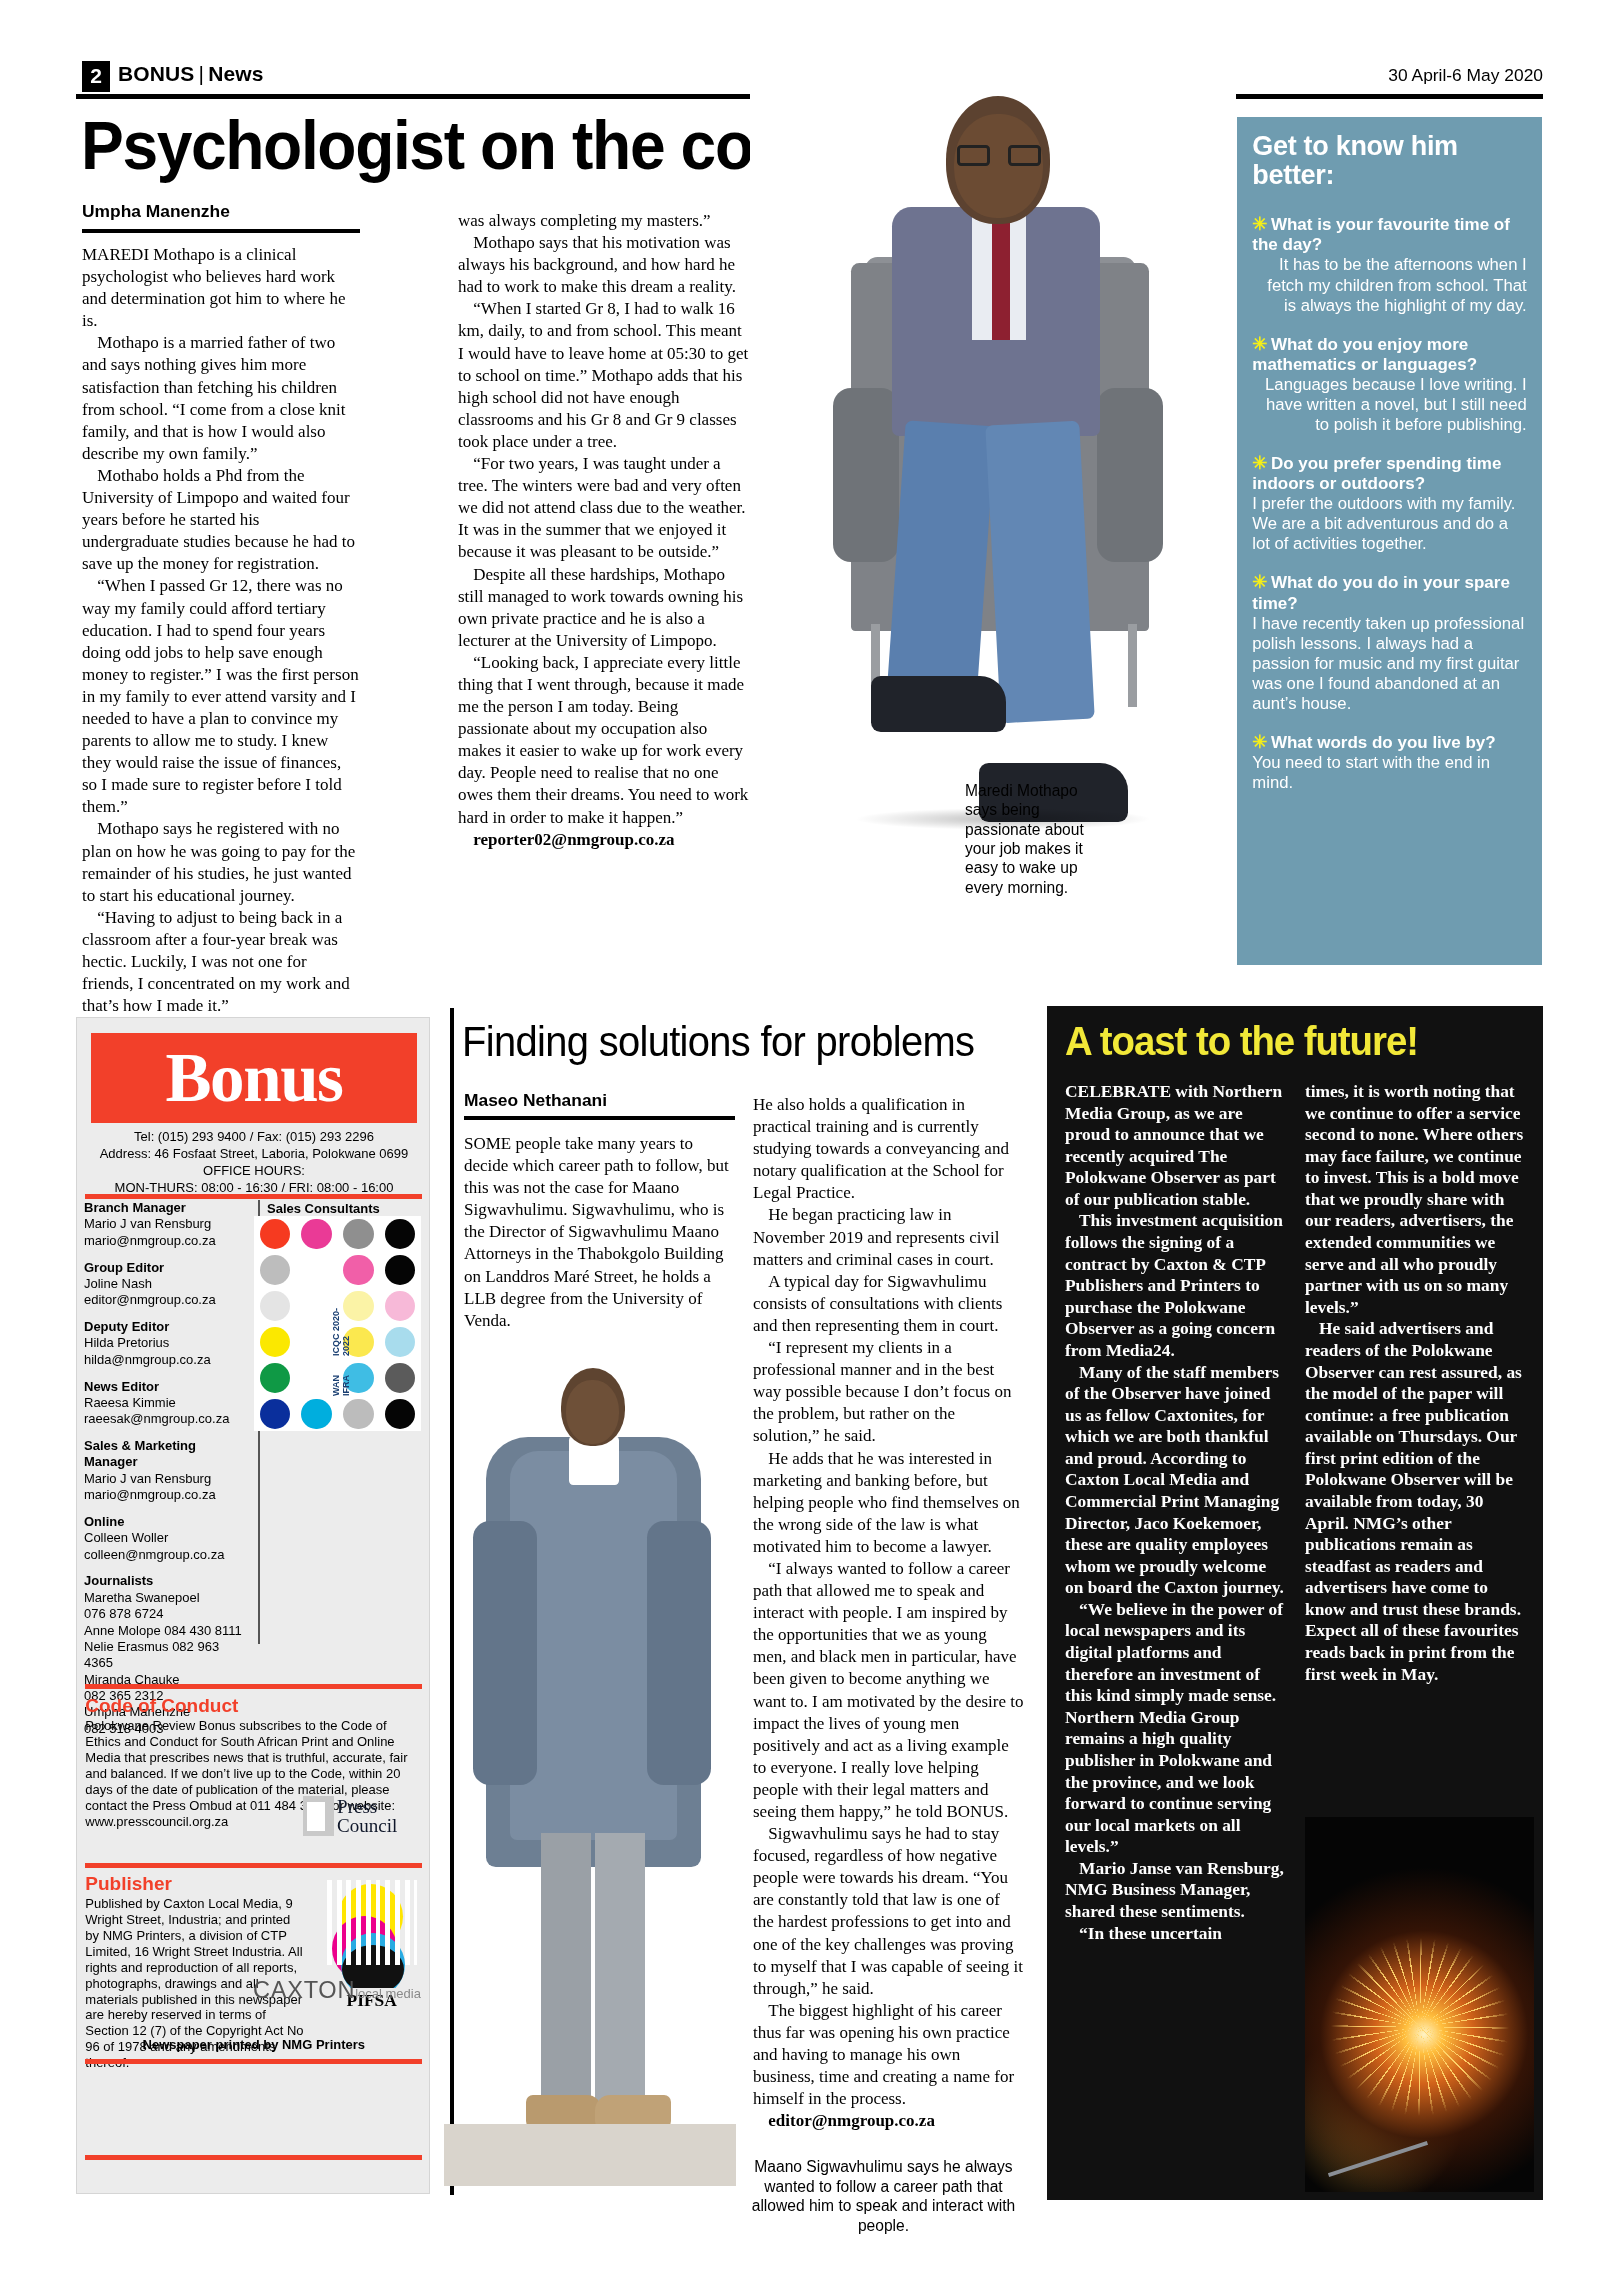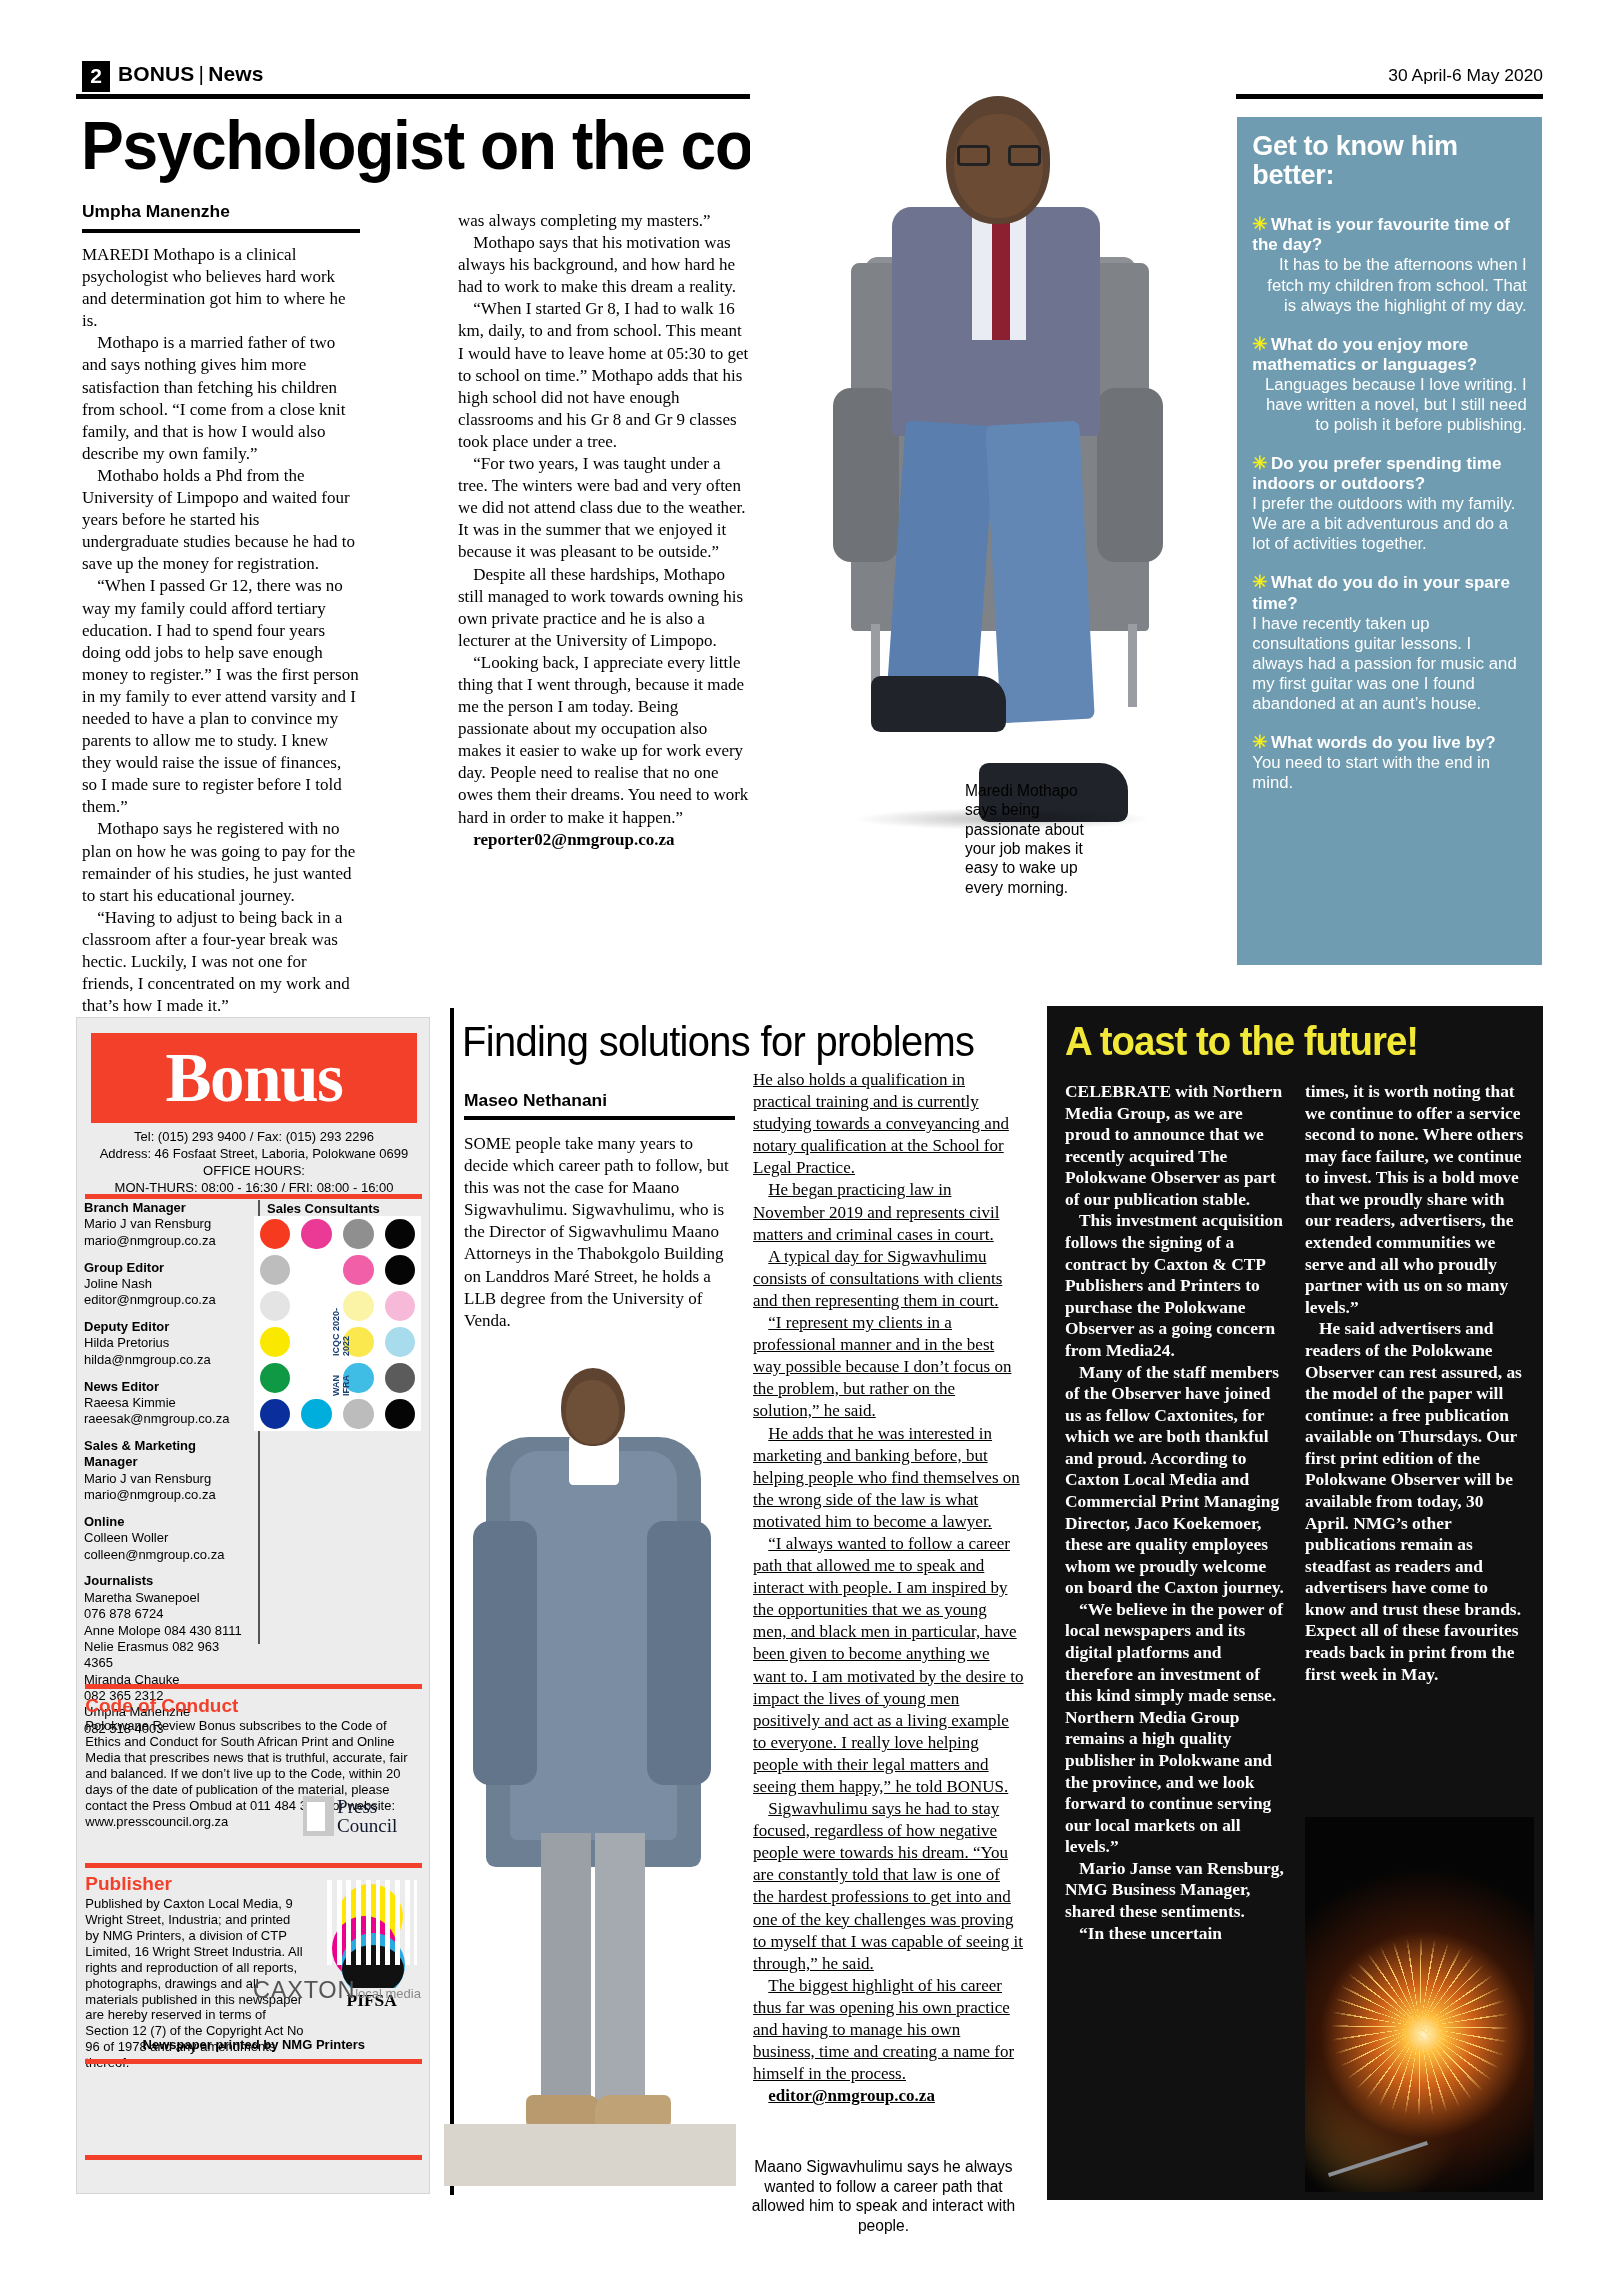--- a/index.html
+++ b/index.html
@@ -177,21 +177,21 @@
   .artB-rule { position:absolute; left:450px; top:1008px; width:3.5px; height:1187px; background:#000;}
   .headline2 {
     position:absolute; left:462px; top:1020px; width:583px;
     font-size:42px; line-height:1.05; letter-spacing:-0.7px;
     transform:scaleX(0.95); transform-origin:left top;
   }
   .byline2 { position:absolute; left:464px; top:1090px; font-size:17.4px; font-weight:bold;}
   .byline2-rule { position:absolute; left:464px; top:1116px; width:271px; height:4.2px; background:#000; }
 
   #artB-c1 { left:464px; top:1133px; width:271px; }
-  #artB-c2 { left:753px; top:1069px; width:271px;text-decoration:underline; }
+  #artB-c2 { left:753px; top:1094px; width:271px; }
 
   .lawyer {
     position:absolute; left:444px; top:1347px; width:292px; height:840px; overflow:hidden;
   }
   .lawyer .lhead { position:absolute; left:117px; top:21px; width:64px; height:78px; background:#5e4430; border-radius:50% 50% 46% 46%;}
   .lawyer .lface { position:absolute; left:122px; top:33px; width:53px; height:64px; background:#6e5038; border-radius:48%;}
   .lawyer .lcollar { position:absolute; left:125px; top:89px; width:50px; height:49px; background:#fff; border-radius:4.2px;}
   .lawyer .lrobe {
     position:absolute; left:42px; top:90px; width:215px; height:430px;
     background:#6d7f93; border-radius:42px 42px 9.7px 9.7px;
@@ -314,21 +314,21 @@
         <div class="qitem">
           <div class="q"><span class="star">✳</span>What do you enjoy more mathematics or languages?</div>
           <div class="a">Languages because I love writing. I have written a novel, but I still need to polish it before publishing.</div>
         </div>
         <div class="qitem">
           <div class="q"><span class="star">✳</span>Do you prefer spending time indoors or outdoors?</div>
           <div class="a leftish">I prefer the outdoors with my family. We are a bit adventurous and do a lot of activities together.</div>
         </div>
         <div class="qitem">
           <div class="q"><span class="star">✳</span>What do you do in your spare time?</div>
-          <div class="a leftish">I have recently taken up consultations guitar lessons. I always had a passion for music and my first guitar was one I found abandoned at an aunt’s house.</div>
+          <div class="a leftish">I have recently taken up professional polish lessons. I always had a passion for music and my first guitar was one I found abandoned at an aunt’s house.</div>
         </div>
         <div class="qitem">
           <div class="q"><span class="star">✳</span>What words do you live by?</div>
           <div class="a leftish">You need to start with the end in mind.</div>
         </div>
       </div>
   </div>
 
   <div class="colophon">
     <div class="bonuslogo">

